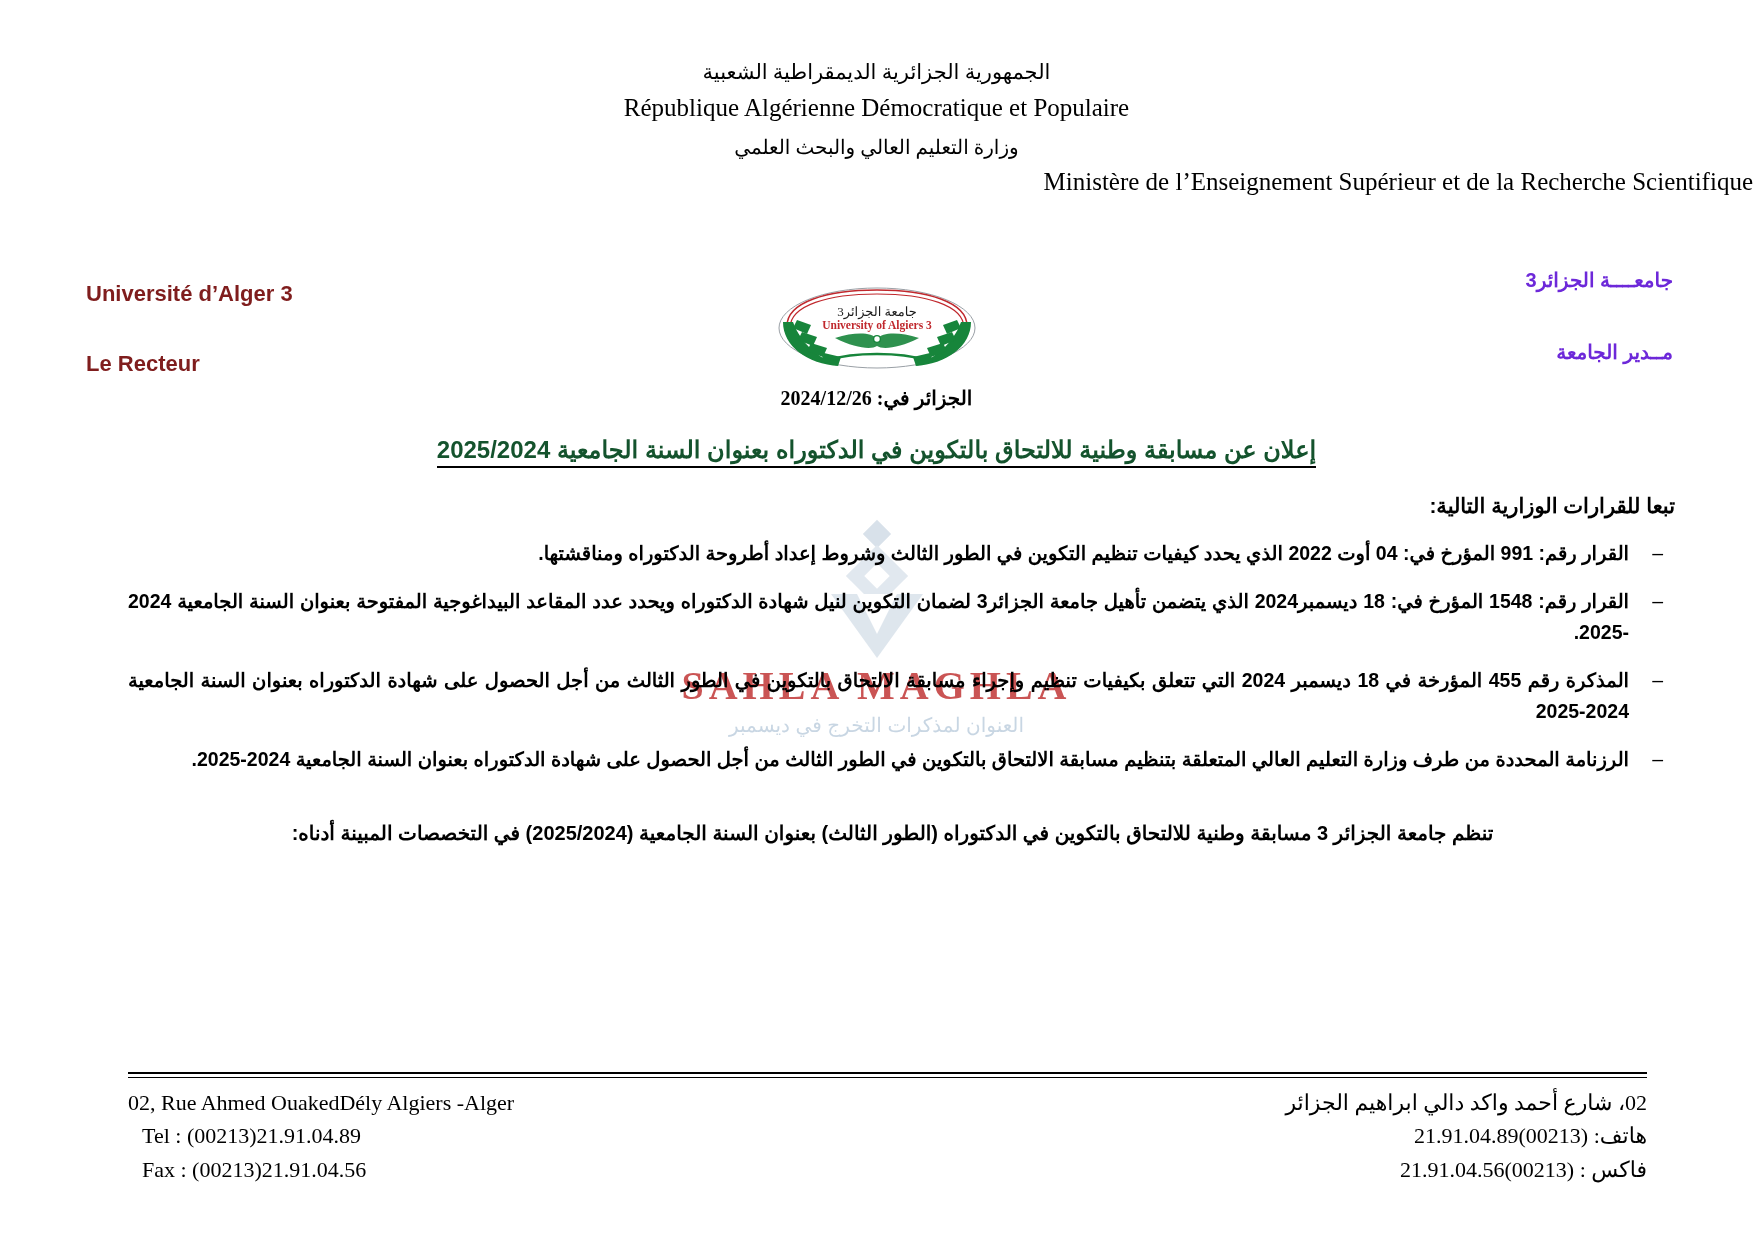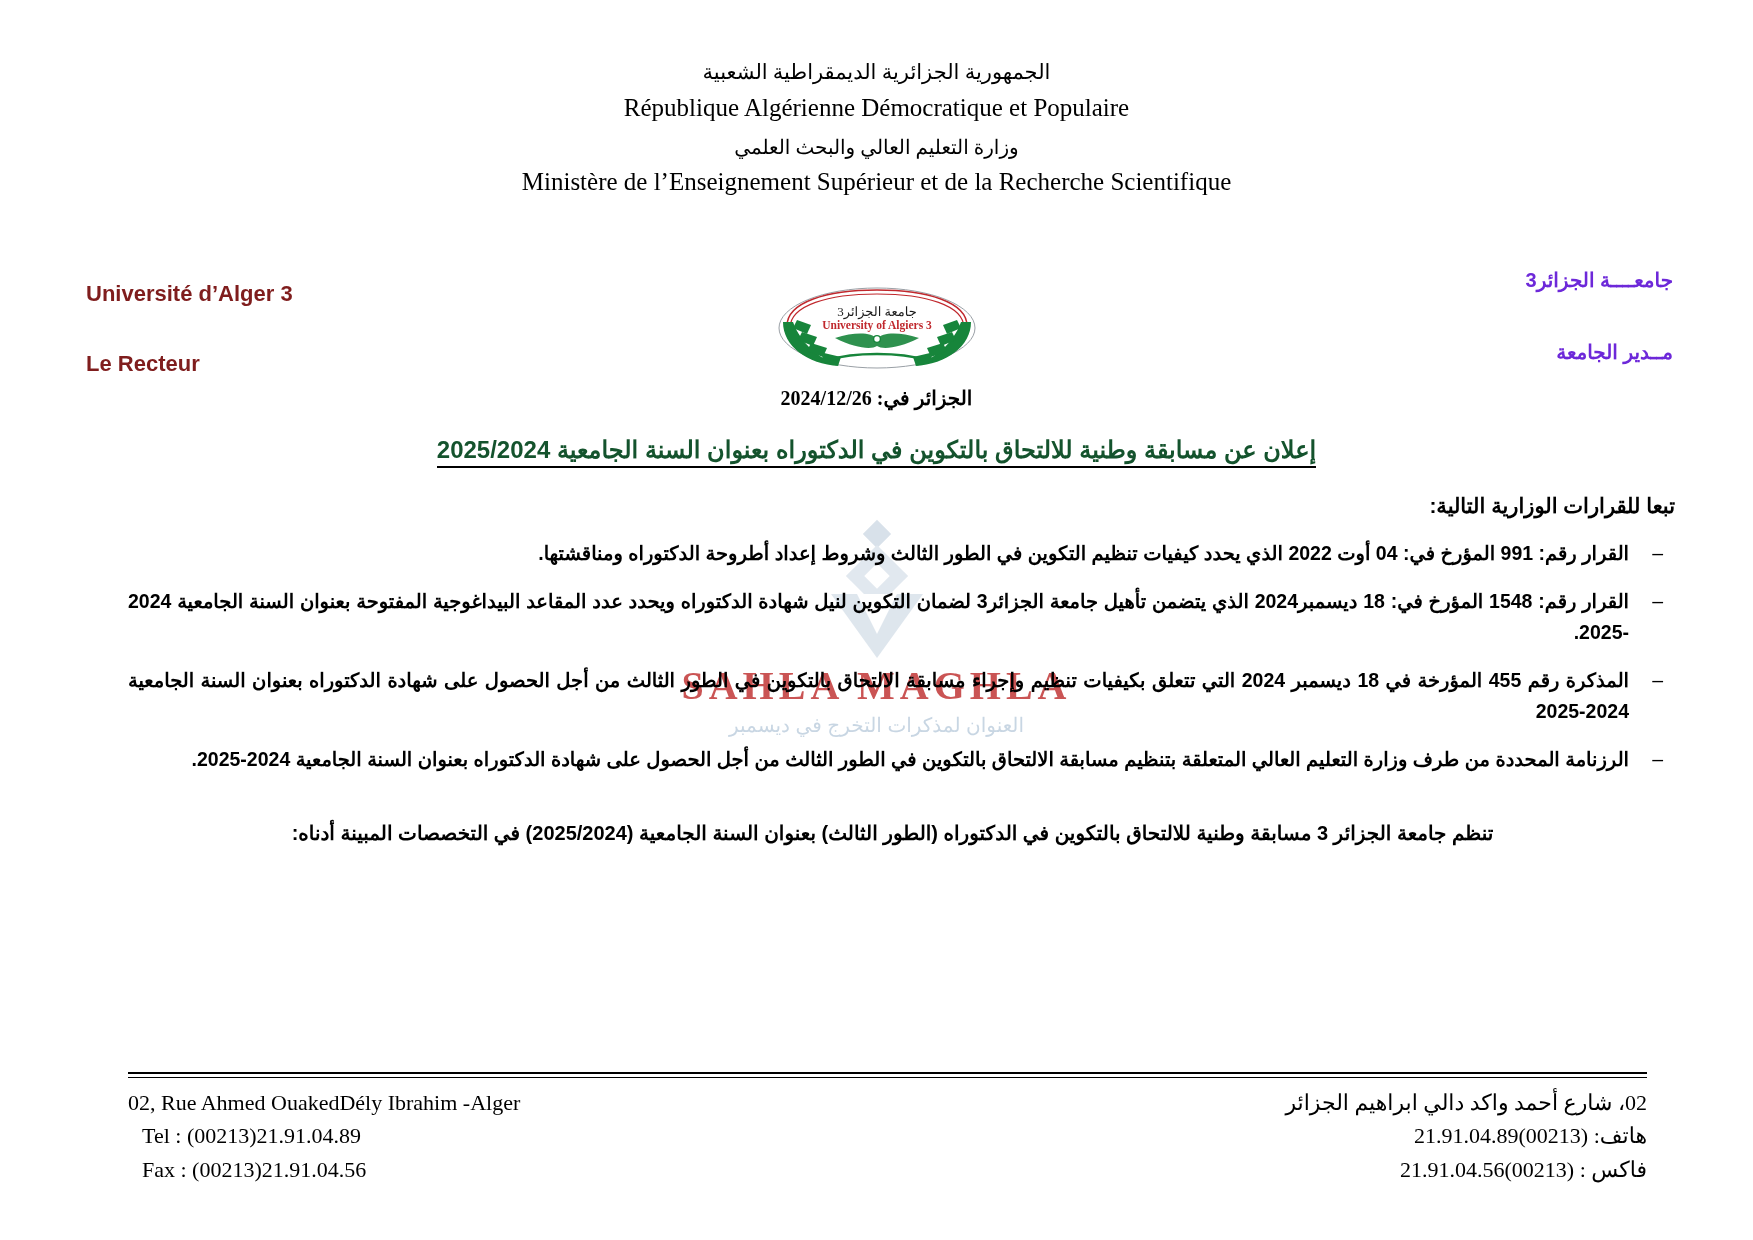--- a/index.html
+++ b/index.html
@@ -105,20 +105,21 @@
   .ar-head2 {
     font-family: "Liberation Serif", serif;
     font-size: 20px;
     direction: rtl;
     margin-top: 8px;
   }
   .fr-head2 {
     font-family: "Liberation Serif", serif;
     font-size: 25px;
     margin-top: 2px;
+    text-align: right;
   }
 
   
   .left-id {
     position: absolute;
     left: 86px;
     top: 281px;
     font-family: "Liberation Sans", sans-serif;
     font-weight: 700;
     font-size: 22px;
@@ -339,21 +340,21 @@
         <li>المذكرة رقم 455 المؤرخة في 18 ديسمبر 2024 التي تتعلق بكيفيات تنظيم وإجراء مسابقة الالتحاق بالتكوين في الطور الثالث من أجل الحصول على شهادة الدكتوراه بعنوان السنة الجامعية 2024-2025</li>
         <li>الرزنامة المحددة من طرف وزارة التعليم العالي المتعلقة بتنظيم مسابقة الالتحاق بالتكوين في الطور الثالث من أجل الحصول على شهادة الدكتوراه بعنوان السنة الجامعية 2024-2025.</li>
       </ul>
 
       <div class="closing">تنظم جامعة الجزائر  3 مسابقة وطنية للالتحاق بالتكوين في الدكتوراه  (الطور الثالث) بعنوان السنة الجامعية (2025/2024) في التخصصات المبينة أدناه:</div>
     </div>
 
     <div class="footer-rule"></div>
     <div class="footer">
       <div class="footer-fr">
-        <div class="ln1">02, Rue Ahmed OuakedDély Ibrahim   -Alger</div>
+        <div class="ln1">02, Rue Ahmed OuakedDély Algiers   -Alger</div>
         <div class="ln2">Tel : (00213)21.91.04.89</div>
         <div class="ln3">Fax : (00213)21.91.04.56</div>
       </div>
       <div class="footer-ar">
         <div>02، شارع أحمد واكد دالي ابراهيم الجزائر</div>
         <div>هاتف: (00213)21.91.04.89</div>
         <div>فاكس : (00213)21.91.04.56</div>
       </div>
     </div>
 

